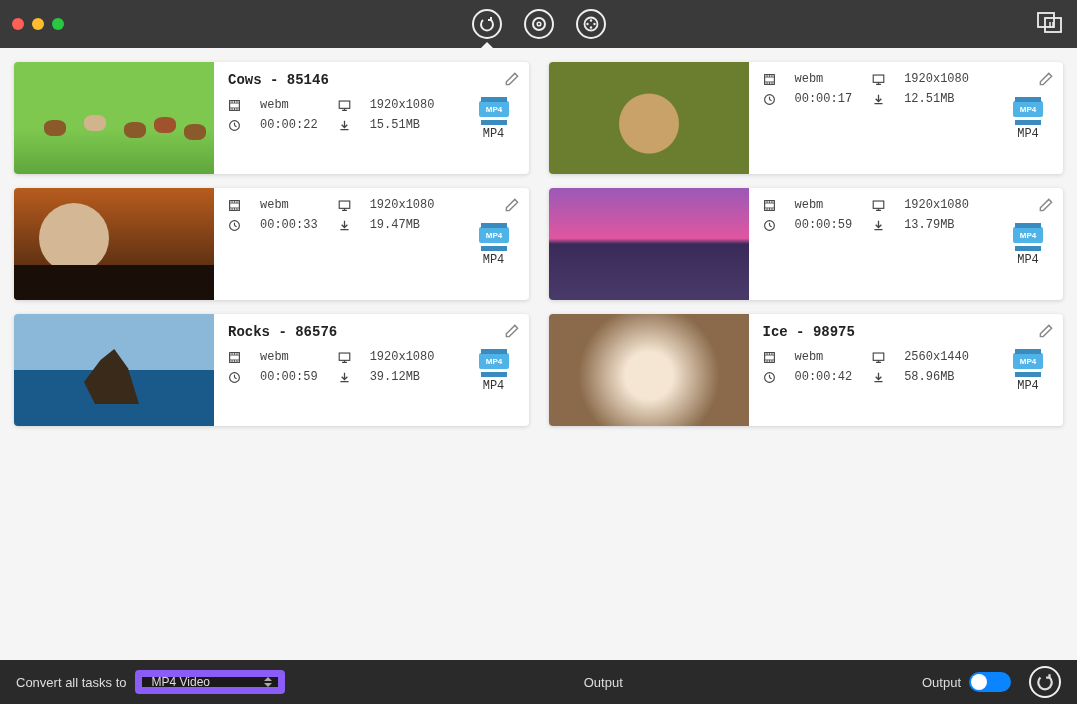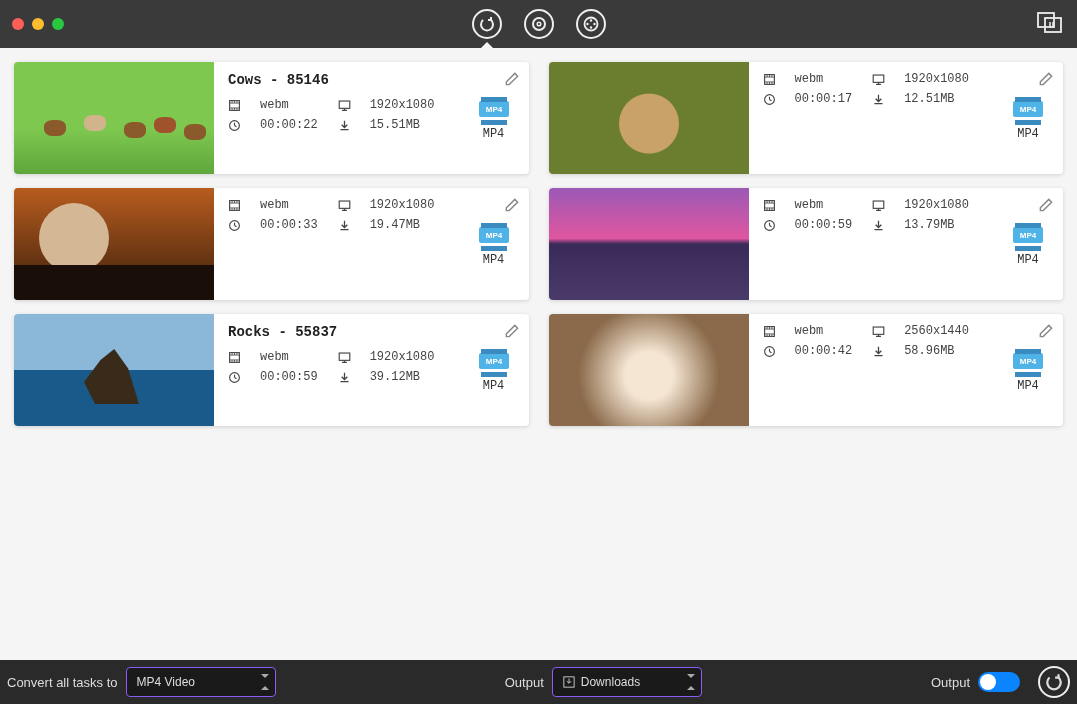--- a/index.html
+++ b/index.html
@@ -39,22 +39,22 @@
   .meta-cell { display:flex; align-items:center; gap:19px; }
   .meta-cell svg { width:13px; height:13px; flex-shrink:0; }
 
   .right-col { width:62px; display:flex; flex-direction:column; align-items:center; justify-content:center; gap:2px; padding-right:8px; }
   .badge-icon { width:34px; height:30px; }
   .fmt-label { font-family:"Courier New",monospace; font-size:12px; color:#333; }
 
   .edit-btn { position:absolute; top:8px; right:8px; width:18px; height:18px; color:#888; cursor:pointer; }
   .edit-btn svg { width:18px; height:18px; }
 
-  .footer { position:absolute; bottom:0; left:0; right:0; height:44px; background:#2a2a2a; color:#ddd; display:flex; align-items:center; padding:0 7px; font-size:13px; gap:8px; }
-  .select { background:#1a1a1a; border:1px solid #8b5cf6; border-radius:4px; color:#ddd; padding:3px 22px 3px 10px; font-size:12px; height:30px; display:flex; align-items:center; position:relative; cursor:pointer; min-width:150px; }
+  .footer { position:absolute; bottom:0; left:0; right:0; height:44px; background:#2a2a2a; color:#ddd; display:flex; align-items:center; padding:0 16px; font-size:13px; gap:8px; }
+  .select { background:#1a1a1a; border:7px solid #8b5cf6; border-radius:4px; color:#ddd; padding:3px 22px 3px 10px; font-size:12px; height:24px; display:flex; align-items:center; position:relative; cursor:pointer; min-width:150px; }
   .select::after { content:""; position:absolute; right:6px; width:0;height:0;border-left:4px solid transparent;border-right:4px solid transparent;border-top:4px solid #aaa; top:6px;}
   .select::before { content:""; position:absolute; right:6px; width:0;height:0;border-left:4px solid transparent;border-right:4px solid transparent;border-bottom:4px solid #aaa; bottom:6px;}
   .select .dl-icon{margin-right:6px;}
   .spacer { flex:1; }
   .toggle { width:42px; height:20px; background:#0a84ff; border-radius:10px; position:relative; cursor:pointer; }
   .toggle::after { content:""; position:absolute; width:16px; height:16px; background:#fff; border-radius:50%; top:2px; left:2px; }
   .run-btn { width:32px; height:32px; border:2px solid #eee; border-radius:50%; display:flex; align-items:center; justify-content:center; margin-left:10px; cursor:pointer; }
 </style>
 </head>
 <body>
@@ -308,21 +308,21 @@
         </svg>
       <div class="fmt-label">MP4</div>
     </div>
     <div class="edit-btn"><svg viewBox="0 0 16 16">
           <use href="#ic-pencil"></use>
         </svg></div>
   </div>
     <div class="card">
     <div class="thumb thumb-rocks"></div>
     <div class="info">
-      <div class="title">Rocks - 55837</div>
+      <div class="title">Rocks - 86576</div>
       <div class="meta-grid">
         <div class="meta-cell">
             <svg viewBox="0 0 16 16">
               <use href="#ic-film"></use>
             </svg>
             <span>webm</span>
           </div>
         <div class="meta-cell">
             <svg viewBox="0 0 16 16">
               <use href="#ic-monitor"></use>
@@ -349,20 +349,21 @@
         </svg>
       <div class="fmt-label">MP4</div>
     </div>
     <div class="edit-btn"><svg viewBox="0 0 16 16">
           <use href="#ic-pencil"></use>
         </svg></div>
   </div>
     <div class="card">
     <div class="thumb thumb-ice"></div>
     <div class="info">
+      <div class="title">Ice - 98975</div>
       <div class="meta-grid">
         <div class="meta-cell">
             <svg viewBox="0 0 16 16">
               <use href="#ic-film"></use>
             </svg>
             <span>webm</span>
           </div>
         <div class="meta-cell">
             <svg viewBox="0 0 16 16">
               <use href="#ic-monitor"></use>
@@ -395,26 +396,20 @@
   </div>
   </div>
 
 <div class="footer">
   <span>Convert all tasks to</span>
   <div class="select">
       <span>MP4 Video</span>
     </div>
   <div class="spacer"></div>
   <span>Output</span>
-  <div class="select">
-    <svg class="dl-icon" viewBox="0 0 14 14" width="12" height="12">
-        <use href="#ic-dl-small"></use>
-      </svg>
-    <span>Downloads</span>
-  </div>
   <div class="spacer"></div>
   <span>Output</span>
   <div class="toggle"></div>
   <div class="run-btn">
       <svg viewBox="0 0 16 16" width="18" height="18">
         <use href="#ic-refresh"></use>
       </svg>
     </div>
 </div>
 

